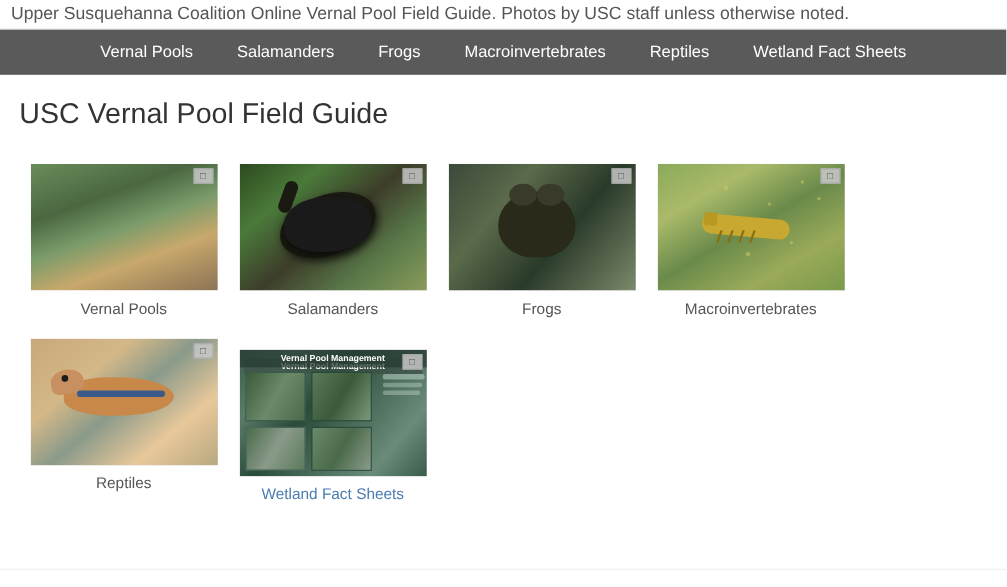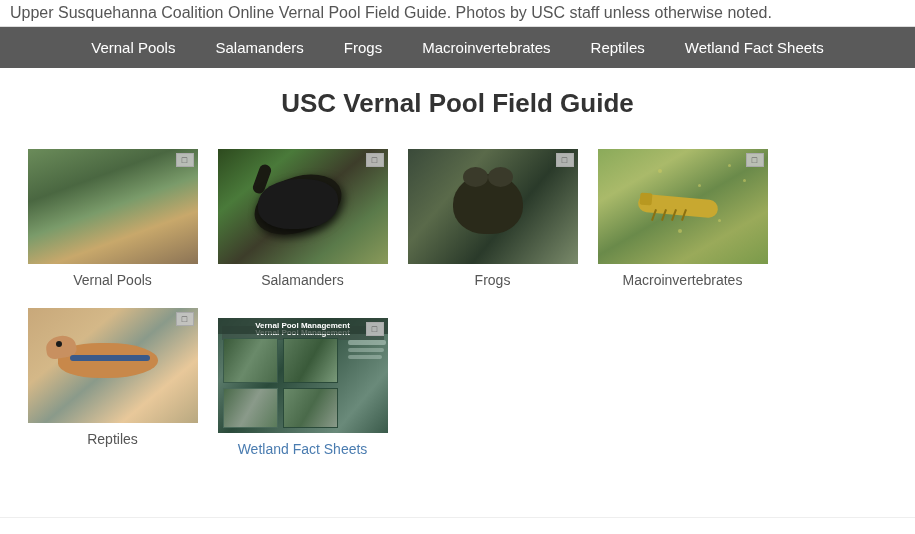--- a/index.html
+++ b/index.html
@@ -31,23 +31,23 @@
     }
 
     
     #main {
       max-width: 900px;
       margin: 0 auto;
       padding: 20px 10px;
     }
 
     #page-title {
-      text-align: center;
+      text-align: left;
       font-size: 26px;
-      font-weight: bold;
+      font-weight: normal;
       color: #333;
       margin-bottom: 30px;
     }
 
     
     .gallery-grid {
       display: flex;
       flex-wrap: wrap;
       gap: 0;
       justify-content: flex-start;

